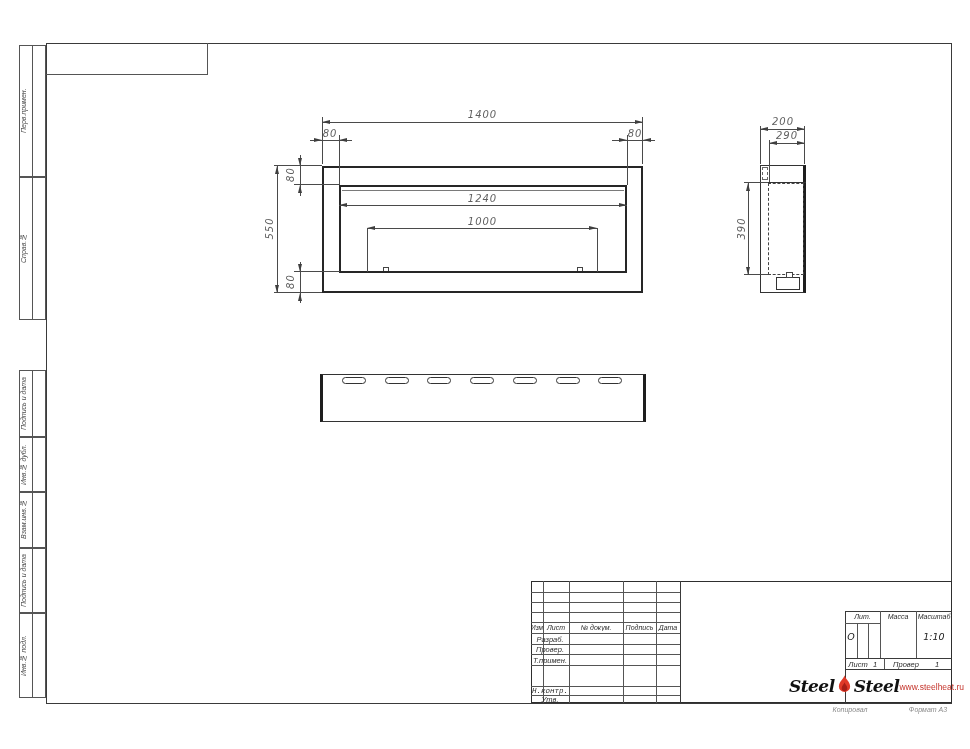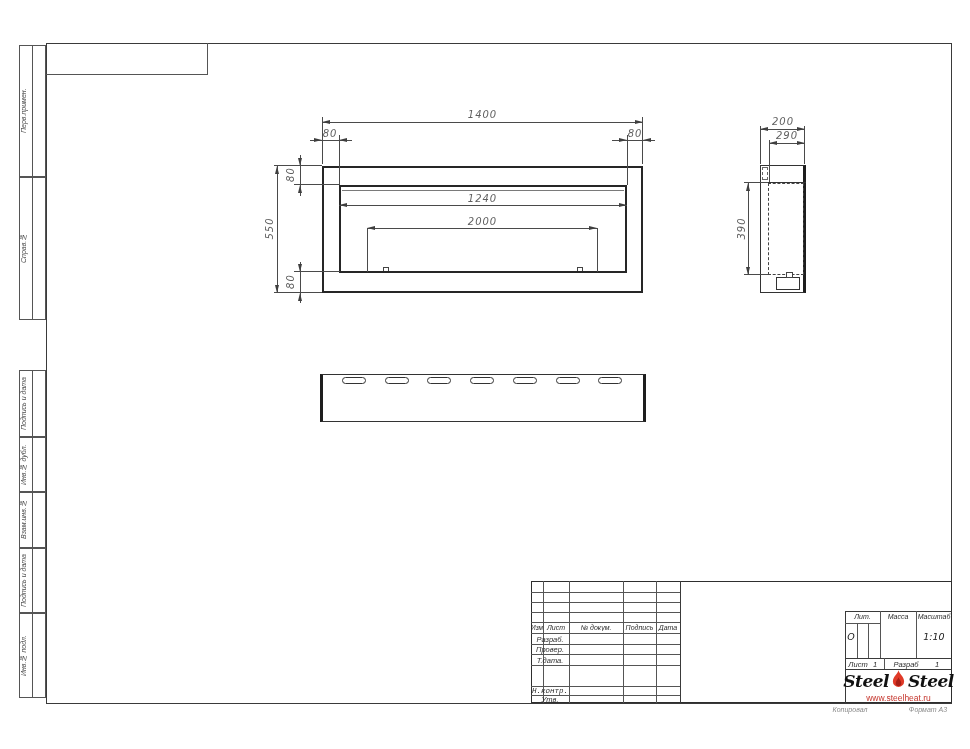--- a/index.html
+++ b/index.html
@@ -121,21 +121,21 @@
   <div class="hline" style="left:339px;top:205px;width:288px;"></div>
   <div class="tL" style="left:339px;top:203px;"></div>
   <div class="tR" style="left:619px;top:203px;"></div>
   <div class="dimt" style="left:445px;top:193px;width:75px;">1240</div>
 
   <div class="vline" style="left:367px;top:228px;height:44px;"></div>
   <div class="vline" style="left:597px;top:228px;height:44px;"></div>
   <div class="hline" style="left:367px;top:228px;width:230px;"></div>
   <div class="tL" style="left:367px;top:226px;"></div>
   <div class="tR" style="left:589px;top:226px;"></div>
-  <div class="dimt" style="left:445px;top:216px;width:75px;">2000</div>
+  <div class="dimt" style="left:445px;top:216px;width:75px;">1000</div>
 
   <div style="position:absolute;left:760px;top:165px;width:46px;height:128px;border:1.2px solid #333;border-right:3px solid #1e1e1e;"></div>
   <div class="hline" style="left:760px;top:182px;width:46px;background:#333;"></div>
   <div style="position:absolute;left:762px;top:167px;width:6px;height:13px;border:1px dashed #666;"></div>
   <div style="position:absolute;left:768px;top:183px;width:36px;height:92px;border:1.5px dashed #444;"></div>
   <div style="position:absolute;left:776px;top:277px;width:24px;height:13px;border:1.5px solid #333;"></div>
   <div style="position:absolute;left:786px;top:272px;width:7px;height:6px;border:1px solid #444;background:#fff;"></div>
 
   <div class="vline" style="left:760px;top:126px;height:38px;"></div>
   <div class="vline" style="left:804px;top:126px;height:38px;"></div>
@@ -186,21 +186,21 @@
   <div class="hline" style="left:531px;top:695px;width:149px;background:#555;"></div>
 
   <div class="tb-label" style="left:531px;top:624px;width:12px;font-size:6.5px;">Изм.</div>
   <div class="tb-label" style="left:543px;top:624px;width:26px;">Лист</div>
   <div class="tb-label" style="left:569px;top:624px;width:54px;">№ докум.</div>
   <div class="tb-label" style="left:623px;top:624px;width:33px;">Подпись</div>
   <div class="tb-label" style="left:656px;top:624px;width:24px;">Дата</div>
 
   <div class="tb-row" style="left:531px;top:635px;width:38px;">Разраб.</div>
   <div class="tb-row" style="left:531px;top:645px;width:38px;text-align:center;">Провер.</div>
-  <div class="tb-row" style="left:531px;top:656px;width:38px;">Т.дата.</div>
+  <div class="tb-row" style="left:531px;top:656px;width:38px;">Т.примен.</div>
   <div class="tb-row" style="left:531px;top:687px;width:38px;font-family:Liberation Mono, monospace;">Н.контр.</div>
   <div class="tb-row" style="left:531px;top:695px;width:38px;">Утв.</div>
 
 
   <div class="vline" style="left:845px;top:611px;height:92px;background:#3a3a3a;"></div>
   <div class="hline" style="left:845px;top:611px;width:107px;background:#3a3a3a;"></div>
   <div class="vline" style="left:880px;top:611px;height:47px;background:#555;"></div>
   <div class="vline" style="left:916px;top:611px;height:47px;background:#555;"></div>
   <div class="tb-label" style="left:845px;top:613px;width:35px;">Лит.</div>
   <div class="tb-label" style="left:880px;top:613px;width:36px;">Масса</div>
@@ -209,24 +209,24 @@
   <div class="vline" style="left:857px;top:623px;height:35px;background:#555;"></div>
   <div class="vline" style="left:868px;top:623px;height:35px;background:#555;"></div>
   <div class="tb-val" style="left:845px;top:631px;width:12px;">О</div>
   <div class="tb-val" style="left:916px;top:631px;width:36px;">1:10</div>
 
   <div class="hline" style="left:845px;top:658px;width:107px;background:#3a3a3a;"></div>
   <div class="vline" style="left:884px;top:658px;height:11px;background:#555;"></div>
   <div class="hline" style="left:845px;top:669px;width:107px;background:#3a3a3a;"></div>
   <div class="tb-row" style="left:847px;top:660px;width:22px;">Лист</div>
   <div class="tb-row" style="left:869px;top:660px;width:12px;">1</div>
-  <div class="tb-row" style="left:888px;top:660px;width:36px;">Разраб</div>
+  <div class="tb-row" style="left:888px;top:660px;width:36px;">Провер</div>
   <div class="tb-row" style="left:928px;top:660px;width:18px;">1</div>
 
-  <div style="position:absolute;left:845px;top:669px;width:107px;height:34px;display:flex;flex-direction:column;align-items:center;justify-content:center;">
+  <div style="position:absolute;left:823px;top:669px;width:107px;height:34px;display:flex;flex-direction:row;align-items:center;justify-content:center;">
     <div style="display:flex;align-items:center;gap:1px;line-height:1;">
       <span class="logo-script">Steel</span>
       <span style="display:inline-block;margin:0 1px;">
         <svg width="15" height="19" viewBox="0 0 16 20">
           <path d="M8 0 C7 4.5 2 6.5 2 12 a6 6 0 0 0 12 0 C14 6.5 9 4.5 8 0 Z" fill="#e03a28"></path>
           <path d="M8 7.5 C7.5 9.8 5 11 5 14 a3 3 0 0 0 6 0 C11 11 8.5 9.8 8 7.5 Z" fill="#a81f16"></path>
         </svg>
       </span>
       <span class="logo-script">Steel</span>
     </div>

